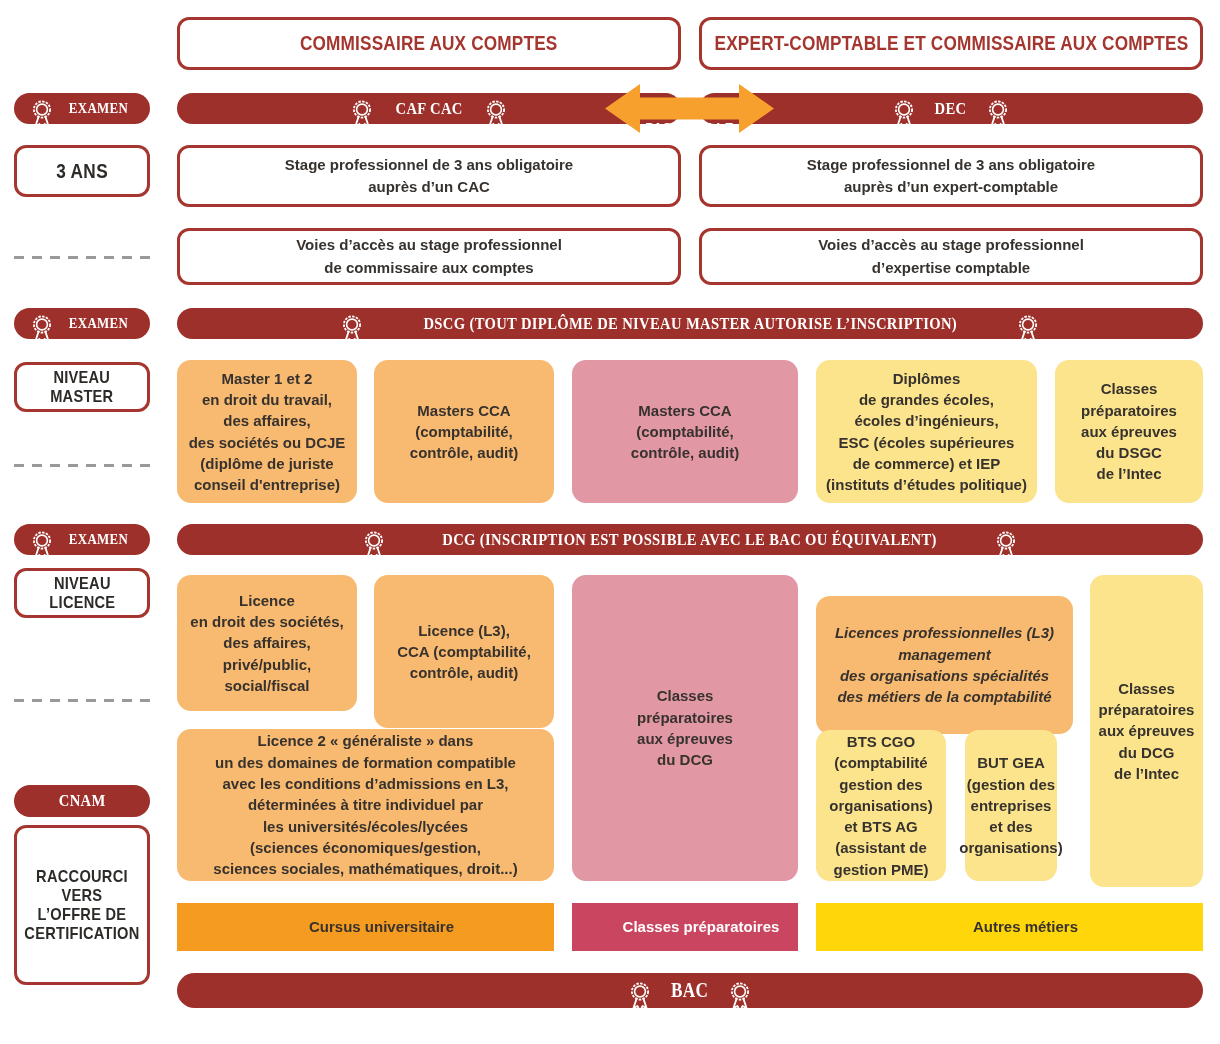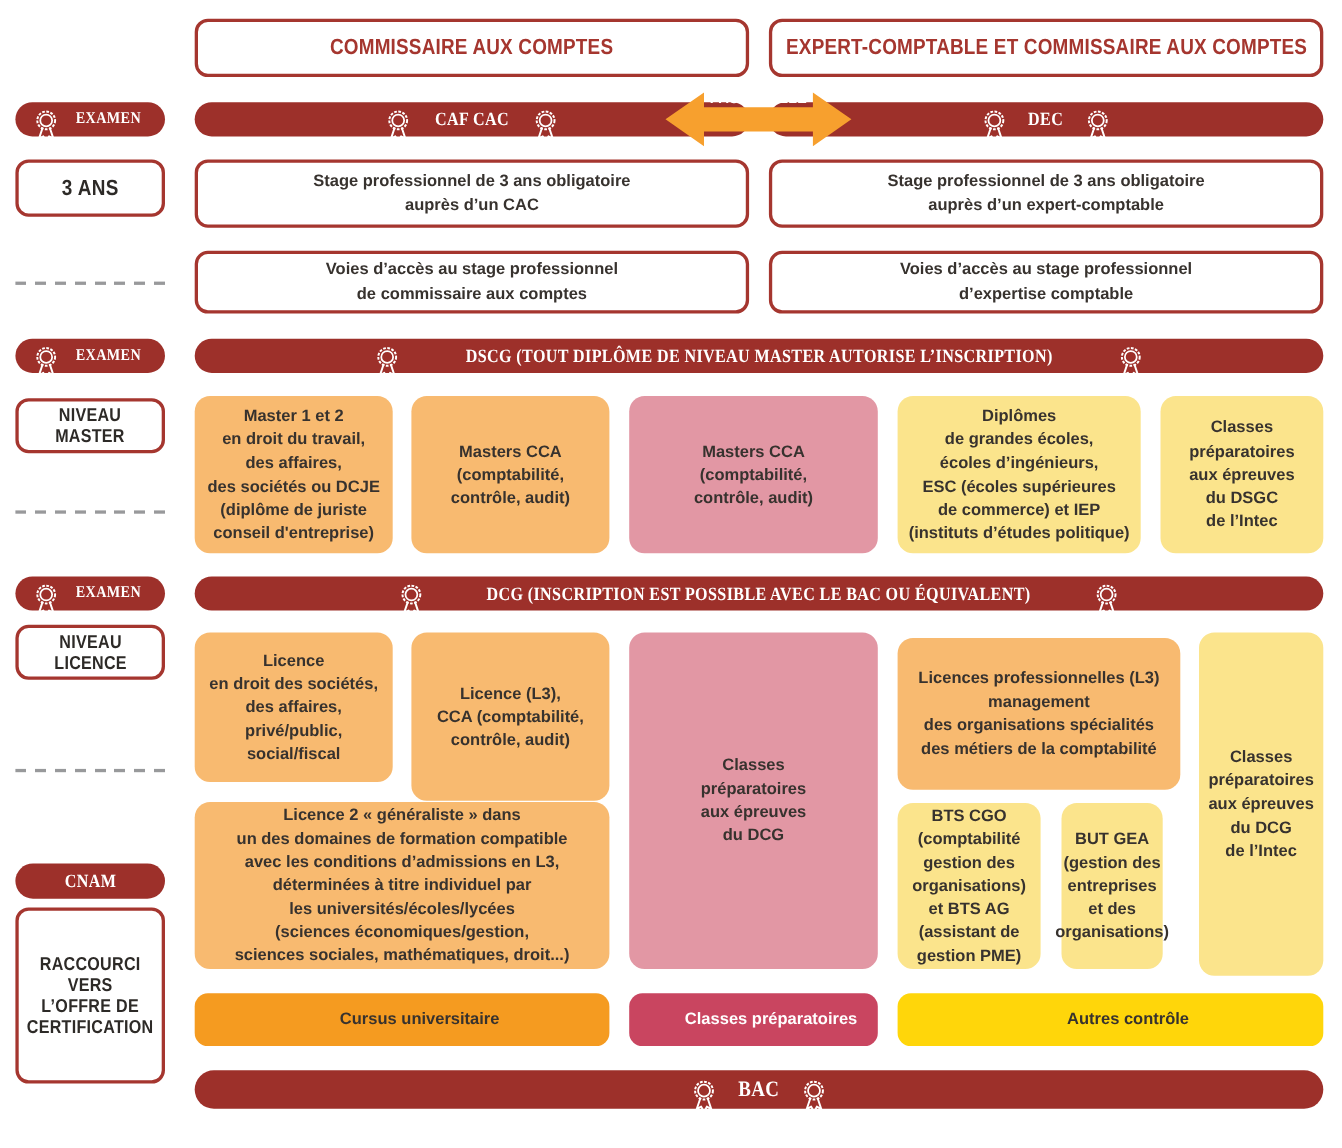--- a/index.html
+++ b/index.html
@@ -42,35 +42,35 @@
   .rosette{color:#fff;flex:0 0 auto;transform:translateY(5px);}
   
   .cell{
     border-radius:14px;display:flex;align-items:center;justify-content:center;
     text-align:center;font-weight:bold;font-size:15px;line-height:1.42;
     color:var(--ink);padding:8px;
   }
   .orange{background:var(--orange);}
   .pink{background:var(--pink);}
   .yellow{background:var(--yellow);}
-  .legend{border-radius:12px;font-size:15px;padding-left:40px;}
+  .legend{border-radius:0;font-size:15px;padding-left:40px;}
   .leg-orange{background:var(--leg-orange);}
   .leg-pink{background:var(--leg-pink);color:#fff;}
   .leg-yellow{background:var(--leg-yellow);}
   
   .dash{
     height:3px;
     background:repeating-linear-gradient(90deg,var(--dash) 0 10px,transparent 10px 18px);
   }
   
   .rail-box{font-weight:bold;color:#2d2a27;line-height:1.12;}
   .rail-box .big{font-size:20px;letter-spacing:.4px;}
   .rail-box .med{font-size:17px;letter-spacing:.3px;}
   
-  #passerelle{display:flex;align-items:flex-start;justify-content:center;}
+  #passerelle{display:flex;align-items:flex-end;justify-content:center;}
   #passerelle svg{position:absolute;inset:0;}
   #passerelle .lbl{position:relative;color:#fff;font-weight:bold;font-size:15px;letter-spacing:.4px;}
 </style>
 </head>
 <body>
 
 <div id="stage">
 
   <div class="abs whitebox title-box" style="left:177px;top:17px;width:504px;height:53px;">
     <span class="cond">COMMISSAIRE AUX COMPTES</span>
@@ -224,21 +224,21 @@
 
   <div class="abs cell orange" style="left:177px;top:575px;width:180px;height:136px;">
     <span>Licence<br>en droit des sociétés,<br>des affaires,<br>privé/public,<br>social/fiscal</span>
   </div>
   <div class="abs cell orange" style="left:374px;top:575px;width:180px;height:153px;justify-content:center;">
     <span>Licence (L3),<br>CCA (comptabilité,<br>contrôle, audit)</span>
   </div>
   <div class="abs cell pink" style="left:572px;top:575px;width:226px;height:306px;">
     <span>Classes<br>préparatoires<br>aux épreuves<br>du DCG</span>
   </div>
-  <div class="abs cell orange" style="left:816px;top:580px;width:257px;height:138px;">
+  <div class="abs cell orange" style="left:816px;top:596px;width:257px;height:138px;font-style:italic;">
     <span>Licences professionnelles (L3)<br>management<br>des organisations spécialités<br>des métiers de la comptabilité</span>
   </div>
   <div class="abs cell yellow" style="left:1090px;top:575px;width:113px;height:312px;">
     <span>Classes<br>préparatoires<br>aux épreuves<br>du DCG<br>de l’Intec</span>
   </div>
 
   <div class="abs dash" style="left:14px;top:699px;width:136px;"></div>
 
   <div class="abs cell orange" style="left:177px;top:729px;width:377px;height:152px;">
     <span>Licence 2 « généraliste » dans<br>un des domaines de formation compatible<br>avec les conditions d’admissions en L3,<br>déterminées à titre individuel par<br>les universités/écoles/lycées<br>(sciences économiques/gestion,<br>sciences sociales, mathématiques, droit...)</span>
@@ -257,21 +257,21 @@
     <span class="med cond2" style="text-align:center;">RACCOURCI<br>VERS<br>L’OFFRE DE<br>CERTIFICATION</span>
   </div>
 
   <div class="abs cell legend leg-orange" style="left:177px;top:903px;width:377px;height:48px;">
     <span>Cursus universitaire</span>
   </div>
   <div class="abs cell legend leg-pink" style="left:572px;top:903px;width:226px;height:48px;">
     <span>Classes préparatoires</span>
   </div>
   <div class="abs cell legend leg-yellow" style="left:816px;top:903px;width:387px;height:48px;">
-    <span>Autres contrôle</span>
+    <span>Autres métiers</span>
   </div>
 
   <div class="abs bar" style="left:177px;top:973px;width:1026px;height:35px;border-radius:18px;">
     <svg class="rosette" width="24" height="30" viewBox="0 0 24 30" aria-hidden="true">
     <circle cx="12" cy="10.5" r="8.1" fill="none" stroke="currentColor" stroke-width="1.8" stroke-dasharray="2.5 1.3"></circle>
     <circle cx="12" cy="10.5" r="5.4" fill="none" stroke="currentColor" stroke-width="1.6"></circle>
     <path d="M8.6 17.6 L5.4 27.2 L9.4 25 L11.4 28.8" fill="none" stroke="currentColor" stroke-width="1.8" stroke-linejoin="round" stroke-linecap="round"></path>
     <path d="M15.4 17.6 L18.6 27.2 L14.6 25 L12.6 28.8" fill="none" stroke="currentColor" stroke-width="1.8" stroke-linejoin="round" stroke-linecap="round"></path>
   </svg>
     <span class="lbl cond" style="font-size:20px;">BAC</span>

